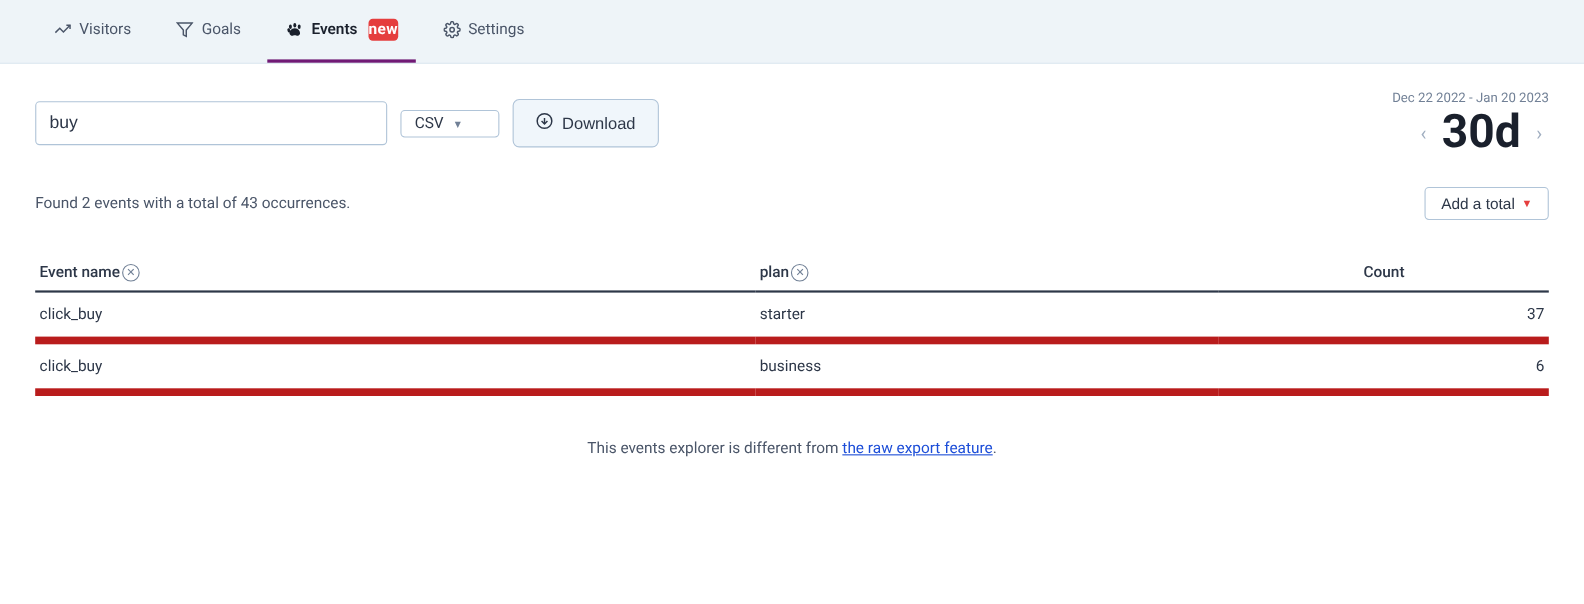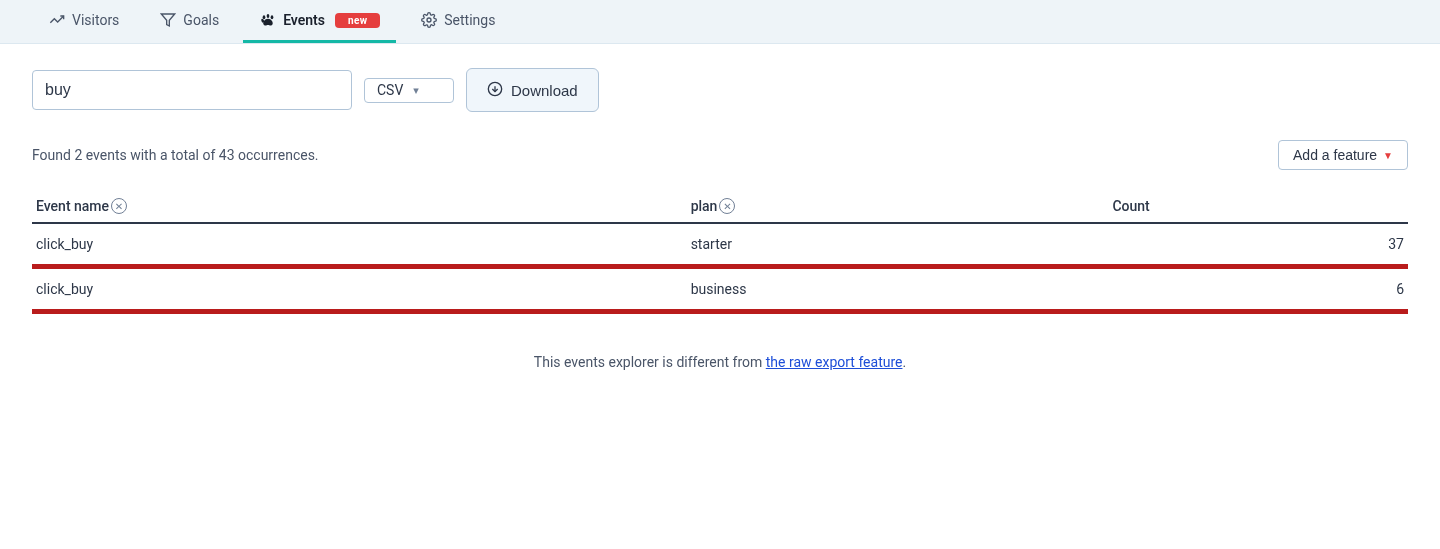--- a/index.html
+++ b/index.html
@@ -10,54 +10,54 @@
       font-size: 14px;
     }
 
     
     .nav-bar {
       background: #eef4f8;
       border-bottom: 1px solid #dce8f0;
       display: flex;
       align-items: center;
       padding: 0 32px;
-      height: 44px;
+      height: 58px;
       gap: 8px;
     }
     .nav-item {
       display: flex;
       align-items: center;
       gap: 6px;
       padding: 0 16px;
       height: 100%;
       cursor: pointer;
       font-size: 14px;
       color: #4a5568;
       border-bottom: 3px solid transparent;
       position: relative;
     }
     .nav-item.active {
       color: #1a202c;
       font-weight: 600;
-      border-bottom: 3px solid #14b8a6;
+      border-bottom: 3px solid #701a75;
     }
     .nav-item .nav-icon {
       width: 18px;
       height: 18px;
       display: inline-flex;
       align-items: center;
       justify-content: center;
     }
     .nav-badge {
       background: #e53e3e;
       color: white;
-      font-size: 10px;
+      font-size: 14px;
       font-weight: 700;
       border-radius: 4px;
-      padding: 2px 13px;
+      padding: 2px 0;
       margin-left: 4px;
       letter-spacing: 0.3px;
     }
 
     
     .main-content {
       padding: 24px 32px;
       max-width: 1440px;
     }
 
@@ -138,21 +138,21 @@
       font-weight: 700;
       color: #1a202c;
       line-height: 1;
     }
 
     
     .summary-row {
       display: flex;
       align-items: center;
       justify-content: space-between;
-      margin-bottom: 20px;
+      margin-bottom: 32px;
     }
     .summary-text {
       font-size: 14px;
       color: #4a5568;
     }
     .add-column-btn {
       display: flex;
       align-items: center;
       gap: 6px;
       border: 1px solid #b0c4d8;
@@ -175,28 +175,28 @@
     }
     .events-table thead tr th {
       border-bottom: 2px solid #2d3748;
       padding: 8px 4px;
       text-align: left;
       font-weight: 500;
       font-size: 14px;
       color: #2d3748;
     }
     .events-table thead tr th:last-child {
-      text-align: left;
+      text-align: center;
       margin-top: 12px;
     }
     .events-table tbody tr td {
       padding: 12px 4px;
       font-size: 14px;
       color: #2d3748;
-      border-bottom: 5px solid #b91c1c;
+      border-bottom: 7px solid #b91c1c;
     }
     .events-table tbody tr td:last-child {
       text-align: right;
     }
 
     .col-header-content {
       display: inline-flex;
       align-items: center;
       gap: 2px;
     }
@@ -295,26 +295,34 @@
       <span>
         <svg width="16" height="16" viewBox="0 0 24 24" fill="none" stroke="currentColor" stroke-width="2">
           <circle cx="12" cy="12" r="10"></circle>
           <polyline points="8,12 12,16 16,12"></polyline>
           <line x1="12" y1="8" x2="12" y2="16"></line>
         </svg>
       </span>
       <span>Download</span>
     </button>
 
+    <div class="date-period-container">
+      <div class="date-range-text">Dec 22 2022 - Jan 20 2023</div>
+      <div class="period-selector">
+        <span class="period-nav">‹</span>
+        <span class="period-label">30d</span>
+        <span class="period-nav">›</span>
+      </div>
+    </div>
   </div>
 
   <div class="summary-row">
     <span class="summary-text">Found 2 events with a total of 43 occurrences.</span>
     <button class="add-column-btn">
-      <span>Add a feature</span>
+      <span>Add a total</span>
       <span class="triangle">▼</span>
     </button>
   </div>
 
   <table class="events-table">
     <thead>
       <tr>
         <th>
           <span class="col-header-content">
             <span>Event name</span>

